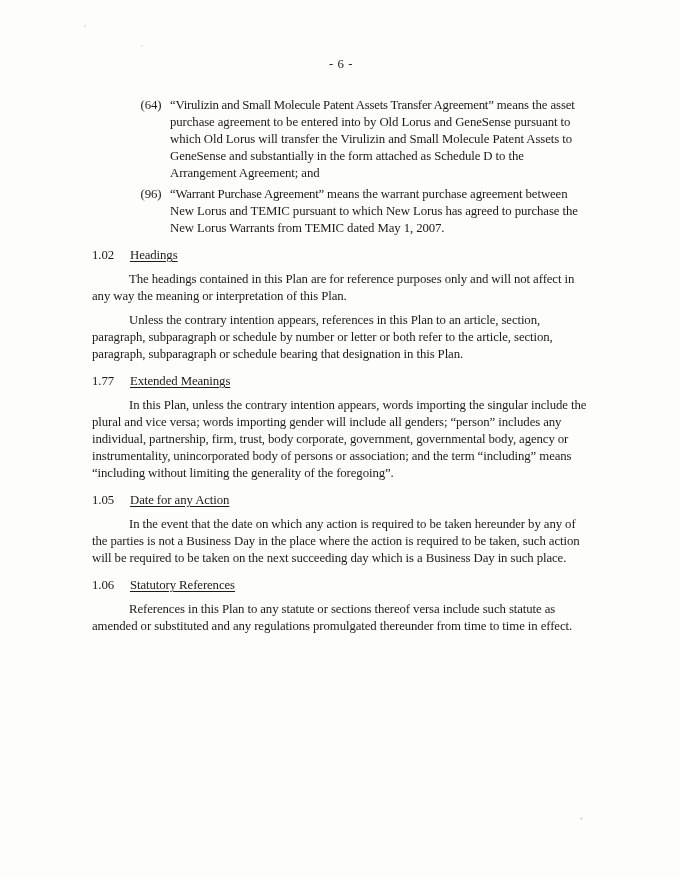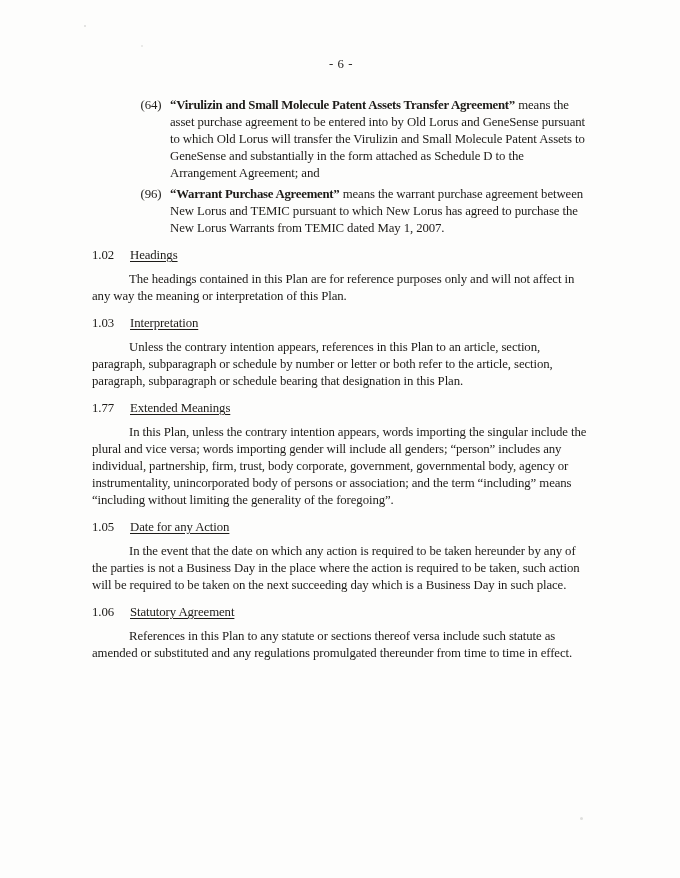--- a/index.html
+++ b/index.html
@@ -37,21 +37,21 @@
     margin-top: 4px;
   }
   .def-num {
     flex: 0 0 38px;
     text-align: center;
   }
   .def-text {
     flex: 1 1 auto;
   }
   .def-term {
-    font-weight: bold;
+    font-weight: normal;
     letter-spacing: -0.25px;
   }
   .section-heading {
     display: flex;
     align-items: flex-start;
     margin-top: 10px;
   }
   .sec-num {
     flex: 0 0 38px;
     font-family: Liberation Serif, serif;
@@ -101,24 +101,20 @@
 
   <div class="section">
     <div class="section-heading">
       <span class="sec-num">1.02</span>
       <span class="sec-title">Headings</span>
     </div>
     <p class="para">The headings contained in this Plan are for reference purposes only and will not affect in any way the meaning or interpretation of this Plan.</p>
   </div>
 
   <div class="section">
-    <div class="section-heading">
-      <span class="sec-num">1.03</span>
-      <span class="sec-title">Interpretation</span>
-    </div>
     <p class="para">Unless the contrary intention appears, references in this Plan to an article, section, paragraph, subparagraph or schedule by number or letter or both refer to the article, section, paragraph, subparagraph or schedule bearing that designation in this Plan.</p>
   </div>
 
   <div class="section">
     <div class="section-heading">
       <span class="sec-num">1.77</span>
       <span class="sec-title">Extended Meanings</span>
     </div>
     <p class="para">In this Plan, unless the contrary intention appears, words importing the singular include the plural and vice versa; words importing gender will include all genders; “person” includes any individual, partnership, firm, trust, body corporate, government, governmental body, agency or instrumentality, unincorporated body of persons or association; and the term “including” means “including without limiting the generality of the foregoing”.</p>
   </div>
@@ -127,19 +123,19 @@
     <div class="section-heading">
       <span class="sec-num">1.05</span>
       <span class="sec-title">Date for any Action</span>
     </div>
     <p class="para">In the event that the date on which any action is required to be taken hereunder by any of the parties is not a Business Day in the place where the action is required to be taken, such action will be required to be taken on the next succeeding day which is a Business Day in such place.</p>
   </div>
 
   <div class="section">
     <div class="section-heading">
       <span class="sec-num">1.06</span>
-      <span class="sec-title">Statutory Agreement</span>
+      <span class="sec-title">Statutory References</span>
     </div>
     <p class="para">References in this Plan to any statute or sections thereof versa include such statute as amended or substituted and any regulations promulgated thereunder from time to time in effect.</p>
   </div>
 
 
 </div>
 
 </body></html>

